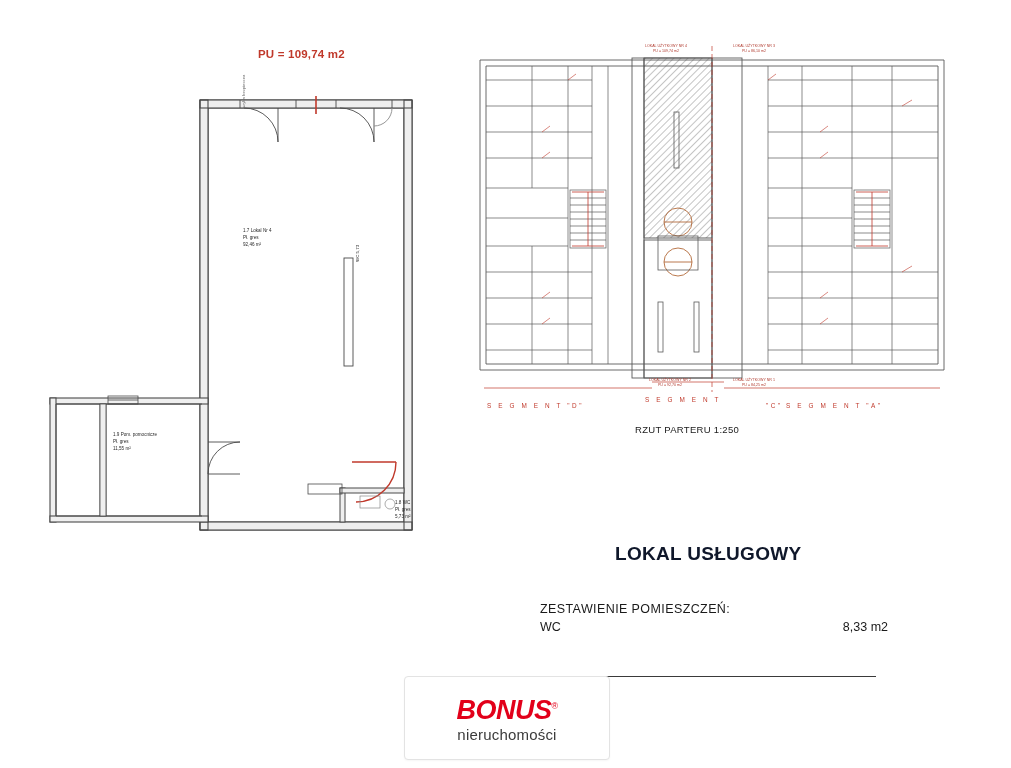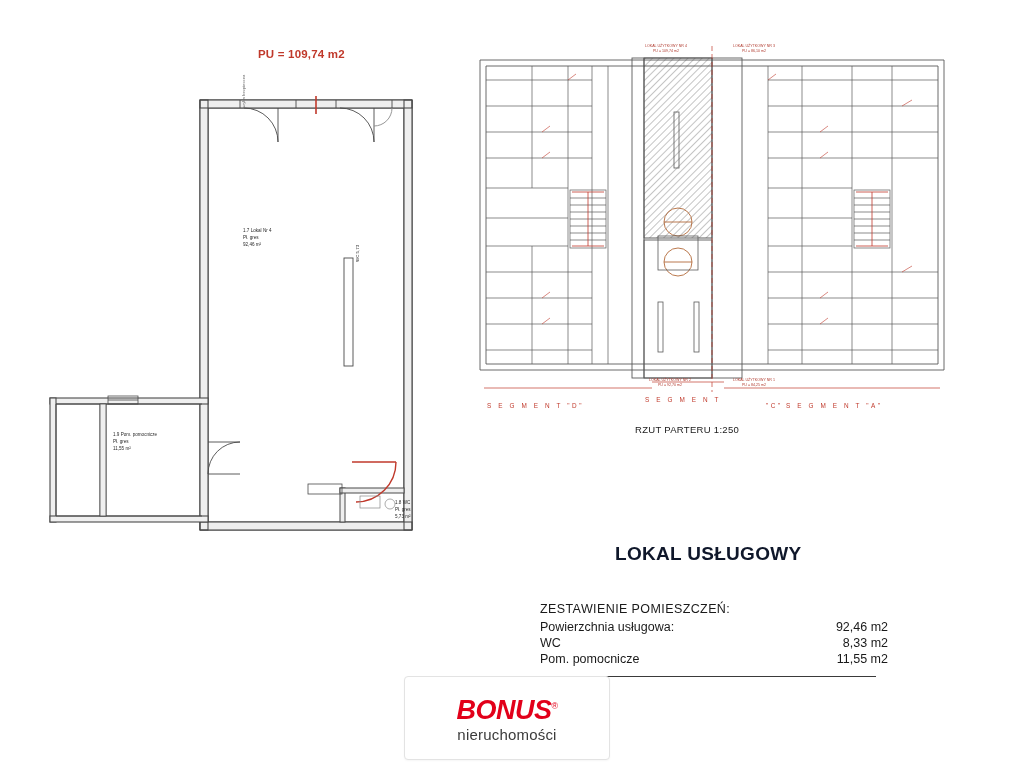--- a/index.html
+++ b/index.html
@@ -501,30 +501,22 @@
 
   <div id="rzut-caption">RZUT PARTERU 1:250</div>
 
   <div id="title-main">LOKAL USŁUGOWY</div>
 
   <div id="schedule">
     <div class="sched-title">ZESTAWIENIE POMIESZCZEŃ:</div>
     <table>
       <tbody>
         <tr>
-          <td>Powierzchnia usługowa:</td>
-          <td class="val">92,46 m2</td>
-        </tr>
-        <tr>
           <td>WC</td>
           <td class="val">8,33 m2</td>
-        </tr>
-        <tr>
-          <td>Pom. pomocnicze</td>
-          <td class="val">11,55 m2</td>
         </tr>
       </tbody>
     </table>
     <div class="rule"></div>
   </div>
 
   <div id="logo-box">
     <div id="logo-bonus"><span>BONUS</span><span id="logo-reg">®</span></div>
     <div id="logo-sub">nieruchomości</div>
   </div>

